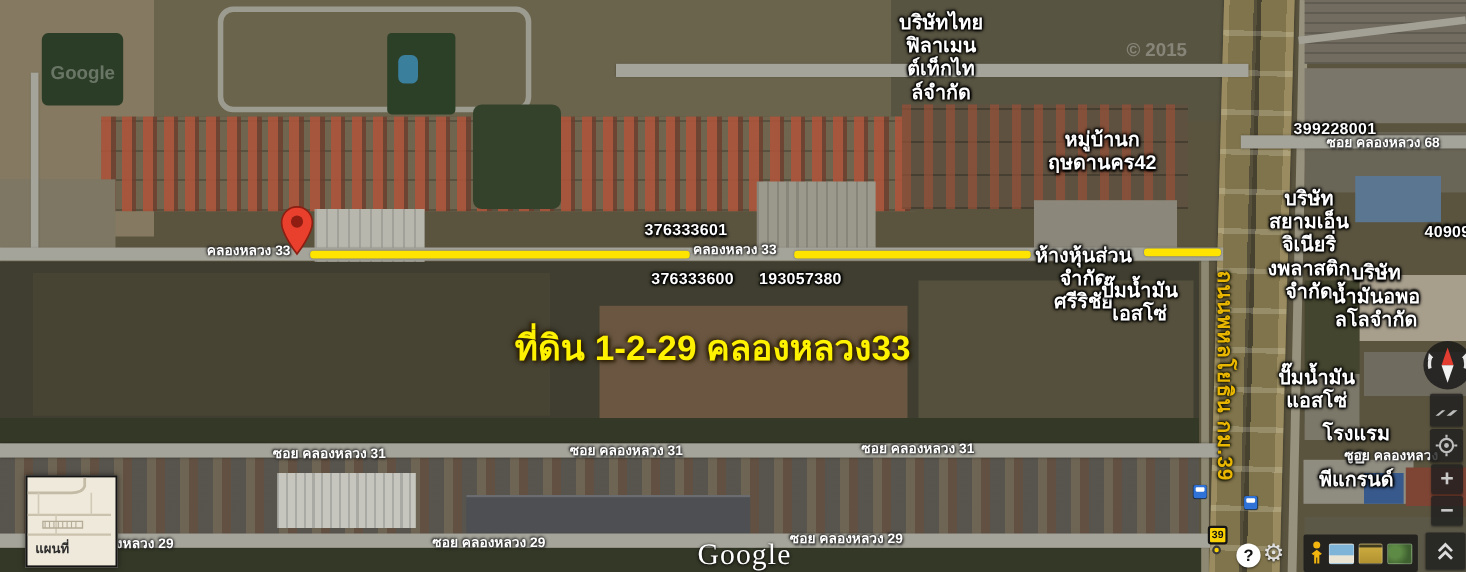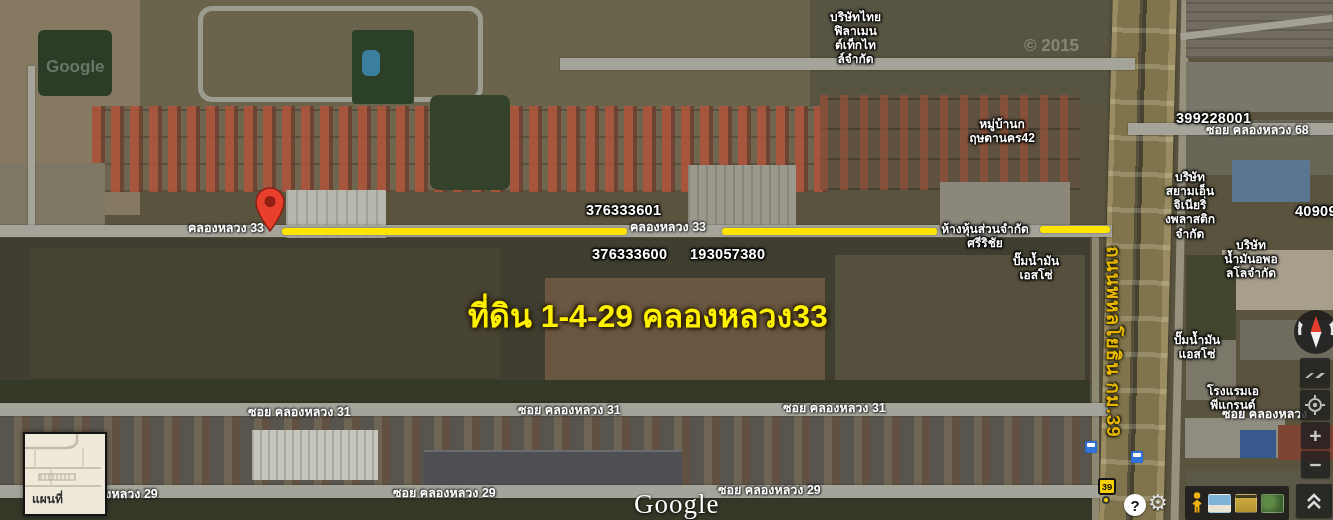--- a/index.html
+++ b/index.html
@@ -2,21 +2,21 @@
 <html><head>
 <meta charset="utf-8">
 <style>
   html,body{margin:0;padding:0;background:#222;}
   #stage{position:relative;width:1333px;height:520px;overflow:hidden;
     background:#5a543f;font-family:"Liberation Sans",sans-serif;}
   #stage i.p{position:absolute;display:block;}
   .road{position:absolute;background:#a5a49a;box-shadow:0 0 2px rgba(0,0,0,.35);}
   .yline{position:absolute;height:7px;background:#ffe400;border-radius:3px;
     box-shadow:0 0 2px rgba(0,0,0,.4);}
-  .lbl{position:absolute;font-weight:bold;font-size:12px;color:#fff;line-height:1.18;
+  .lbl{position:absolute;font-weight:bold;font-size:18px;color:#fff;line-height:1.18;
     white-space:pre-line;
     text-shadow:-1px -1px 2px #000,1px -1px 2px #000,-1px 1px 2px #000,1px 1px 2px #000,0 0 4px rgba(0,0,0,.9);}
   .lbl.center{text-align:center;}
   .lbl.num{font-size:14.5px;letter-spacing:.3px;}
   .lbl.roadname{font-size:12.5px;
     text-shadow:-1px -1px 2px rgba(40,40,40,.95),1px 1px 2px rgba(40,40,40,.95),0 0 3px rgba(0,0,0,.8);}
   .ybig{position:absolute;font-weight:bold;font-size:32px;color:#fff200;white-space:nowrap;
     text-shadow:2px 2px 3px rgba(45,30,0,.95),-2px -1px 3px rgba(45,30,0,.9),0 0 7px rgba(0,0,0,.65);}
   .hwy-lbl{position:absolute;left:1129px;top:246px;width:215px;height:22px;
     transform-origin:0 0;transform:rotate(90deg);font-weight:bold;font-size:19px;color:#eab700;
@@ -150,21 +150,21 @@
   <div class="lbl roadname" style="left:55px;top:487px">ซอย คลองหลวง 29</div>
   <div class="lbl roadname" style="left:393px;top:486px">ซอย คลองหลวง 29</div>
   <div class="lbl roadname" style="left:718px;top:483px">ซอย คลองหลวง 29</div>
 
   <div class="hwy-lbl">ถนนพหลโยธิน กม.39</div>
 
   <div class="wm" style="left:46px;top:57px;font-size:17px">Google</div>
   <div class="wm" style="left:1024px;top:36px;font-size:17px">© 2015</div>
   <div class="glogo">Google</div>
 
-  <div class="ybig" style="left:468px;top:290px">ที่ดิน 1-4-29 คลองหลวง33</div>
+  <div class="ybig" style="left:468px;top:290px">ที่ดิน 1-2-29 คลองหลวง33</div>
 
   <svg style="position:absolute;left:252px;top:186px" width="36" height="48" viewBox="0 0 36 48">
     <path d="M18 2 C10 2 4 8.5 4 16.5 C4 27 18 45 18 45 C18 45 32 27 32 16.5 C32 8.5 26 2 18 2 Z" fill="#e8402d" stroke="#8a1f12" stroke-width="1.5"></path>
     <circle cx="18" cy="15.5" r="5.5" fill="#8f1d12"></circle>
   </svg>
 
   <div id="shield39">39</div>
   <span class="sdot"></span>
   <span class="transit" style="left:1085px;top:441px"></span>
   <span class="transit" style="left:1131px;top:451px"></span>

